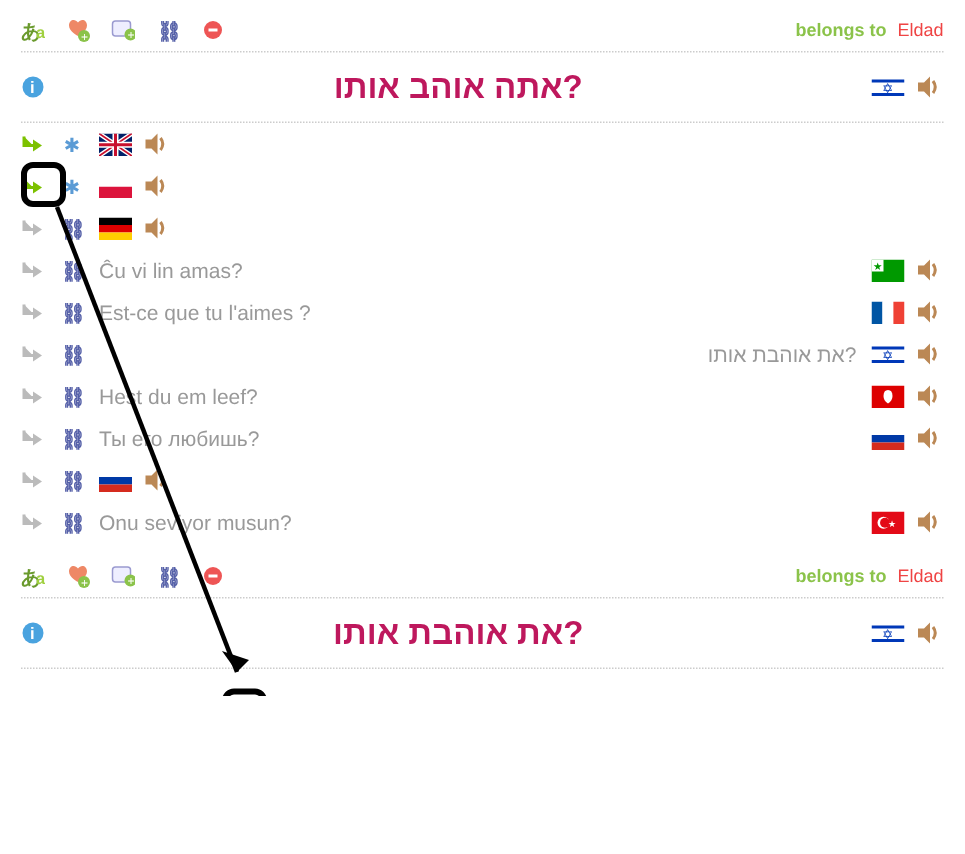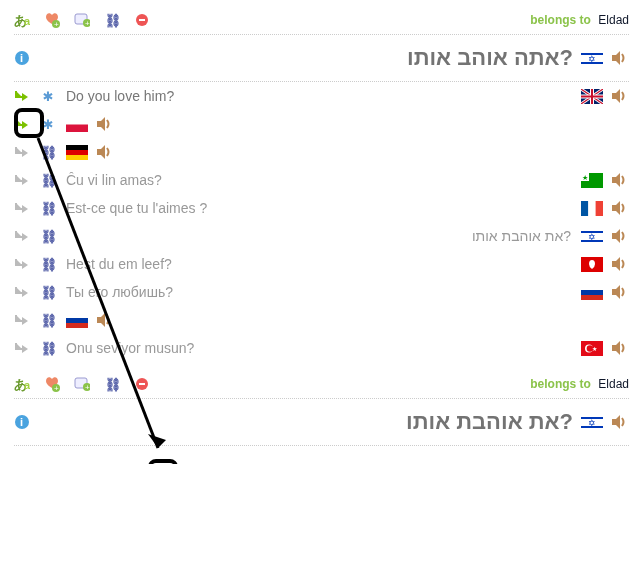--- a/index.html
+++ b/index.html
@@ -16,36 +16,36 @@
   .block { margin-bottom: 10px; }
   .toolbar {
     display: flex;
     align-items: center;
     border-bottom: 1px dotted #ccc;
     padding: 4px 0 6px 0;
   }
   .toolbar .tools { display: flex; gap: 14px; align-items: center; }
   .toolbar .spacer { flex: 1; }
   .belongs { font-size: 12px; color: #8bc34a; font-weight: bold; }
-  .belongs .owner { color: #0f172a; margin-left: 4px; font-weight: normal; }
+  .belongs .owner { color: #ef4444; margin-left: 4px; font-weight: normal; }
   .icon { display: inline-flex; width: 16px; height: 16px; align-items: center; justify-content: center; }
   .main-row {
     display: flex;
     align-items: center;
     border-bottom: 1px dotted #ccc;
     padding: 10px 0;
     gap: 8px;
   }
   .main-row .info { flex: 0 0 auto; }
   .main-text {
     flex: 1;
-    text-align: right;
+    text-align: center;
     direction: rtl;
     font-size: 22px;
-    color: #737373;
+    color: #be185d;
     font-weight: bold;
   }
   .flag { width: 22px; height: 15px; display: inline-block; border: none; }
   .speaker { display: inline-flex; width: 18px; height: 16px; }
   .trow {
     display: flex;
     align-items: center;
     padding: 6px 0;
     gap: 10px;
   }
@@ -140,21 +140,20 @@
 
   <div id="tr-list">
       <div class="trow direct">
         <span class="icon arrow-direct" style="color:#7cc100">
           <svg width="18" height="14">
             <path d="M2 2 v6 h6" stroke="currentColor" fill="none" stroke-width="2"></path>
             <polygon points="8,4 8,12 14,8"></polygon>
           </svg>
         </span>
         <span class="link-star icon">✱</span>
-        <span class="sentence">Do you love him?</span>
         <span class="right">
           <span class="flag">
             <svg width="22" height="15">
               <rect width="22" height="15" fill="#012169"></rect>
               <path d="M0 0 L22 15 M22 0 L0 15" stroke="#fff" stroke-width="3"></path>
               <path d="M0 0 L22 15 M22 0 L0 15" stroke="#c8102e" stroke-width="1.2"></path>
               <rect x="9" width="4" height="15" fill="#fff"></rect>
               <rect y="5.5" width="22" height="4" fill="#fff"></rect>
               <rect x="10" width="2" height="15" fill="#c8102e"></rect>
               <rect y="6.5" width="22" height="2" fill="#c8102e"></rect>

